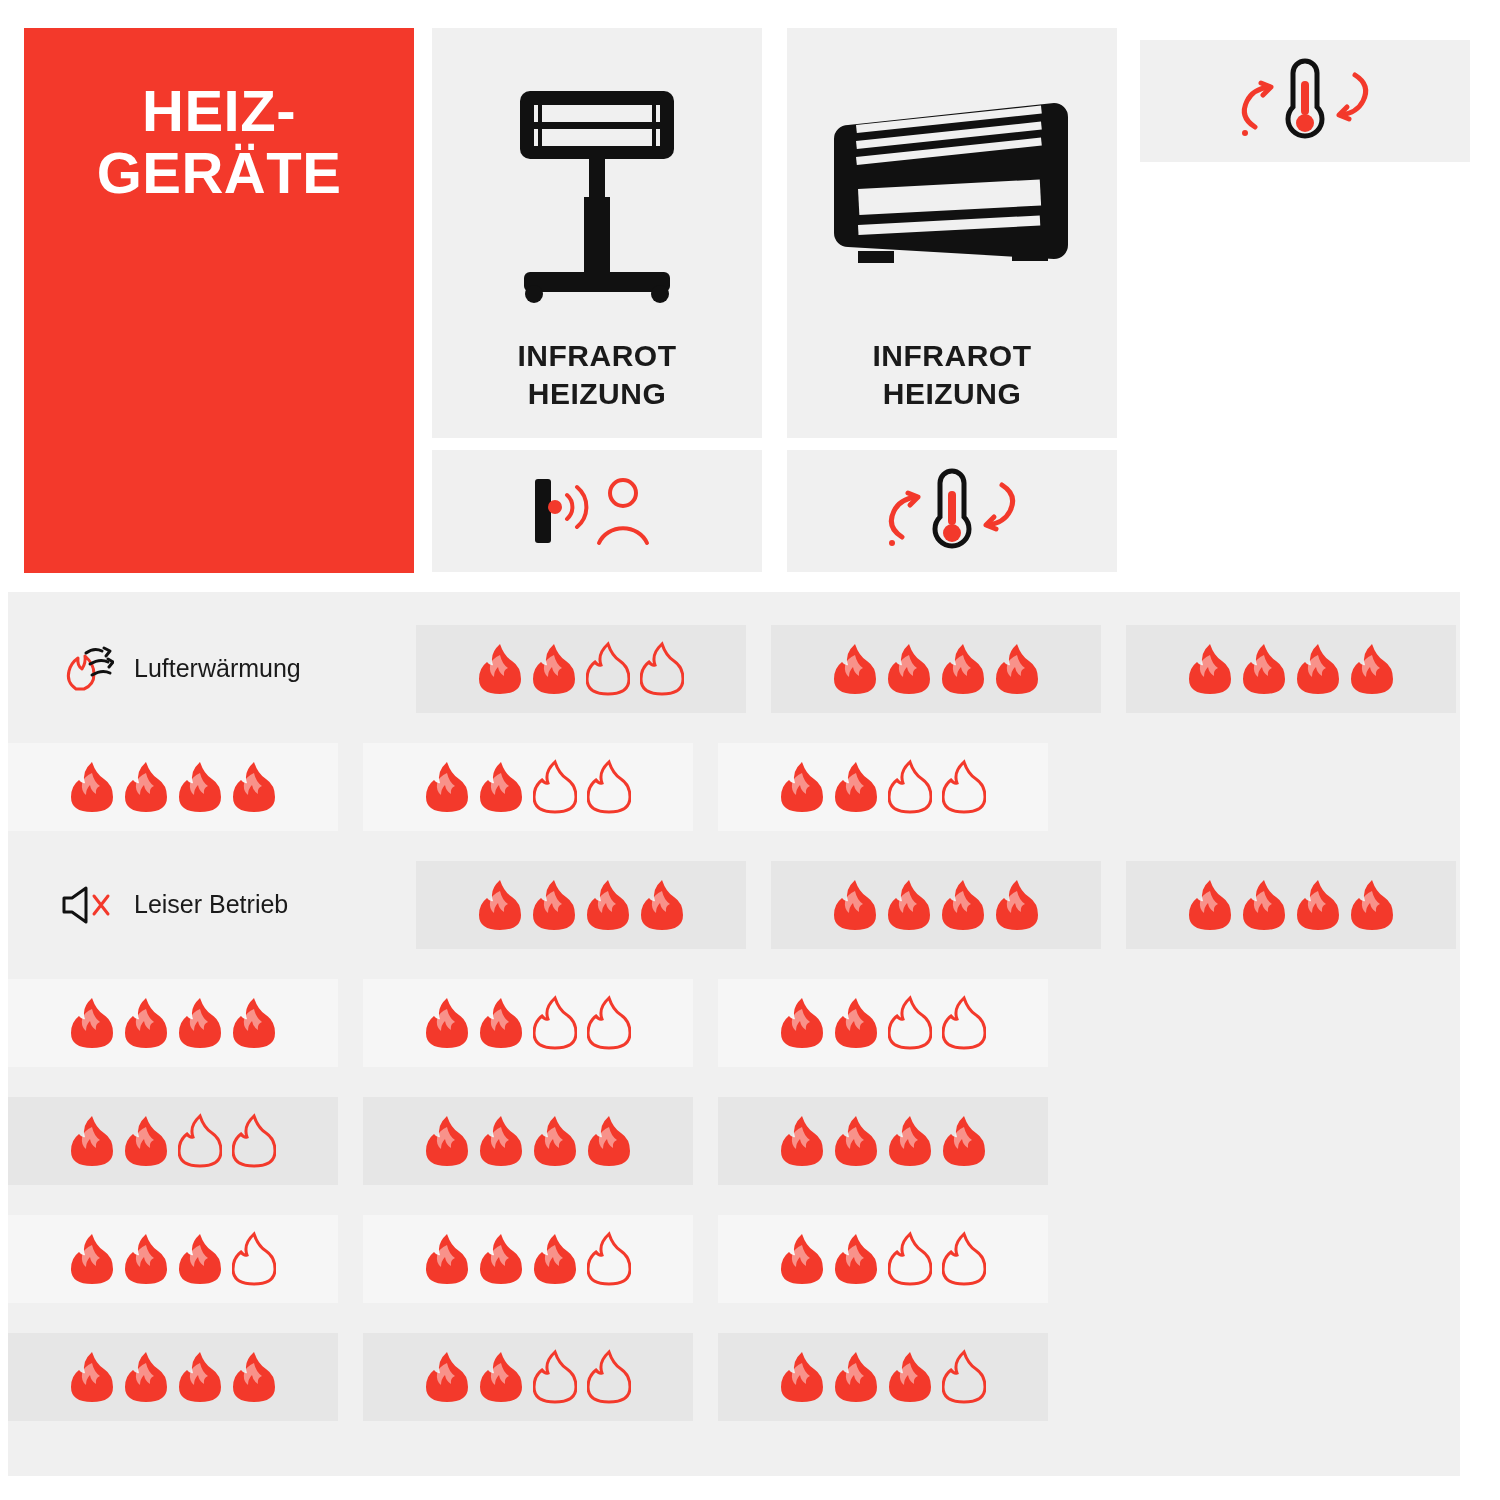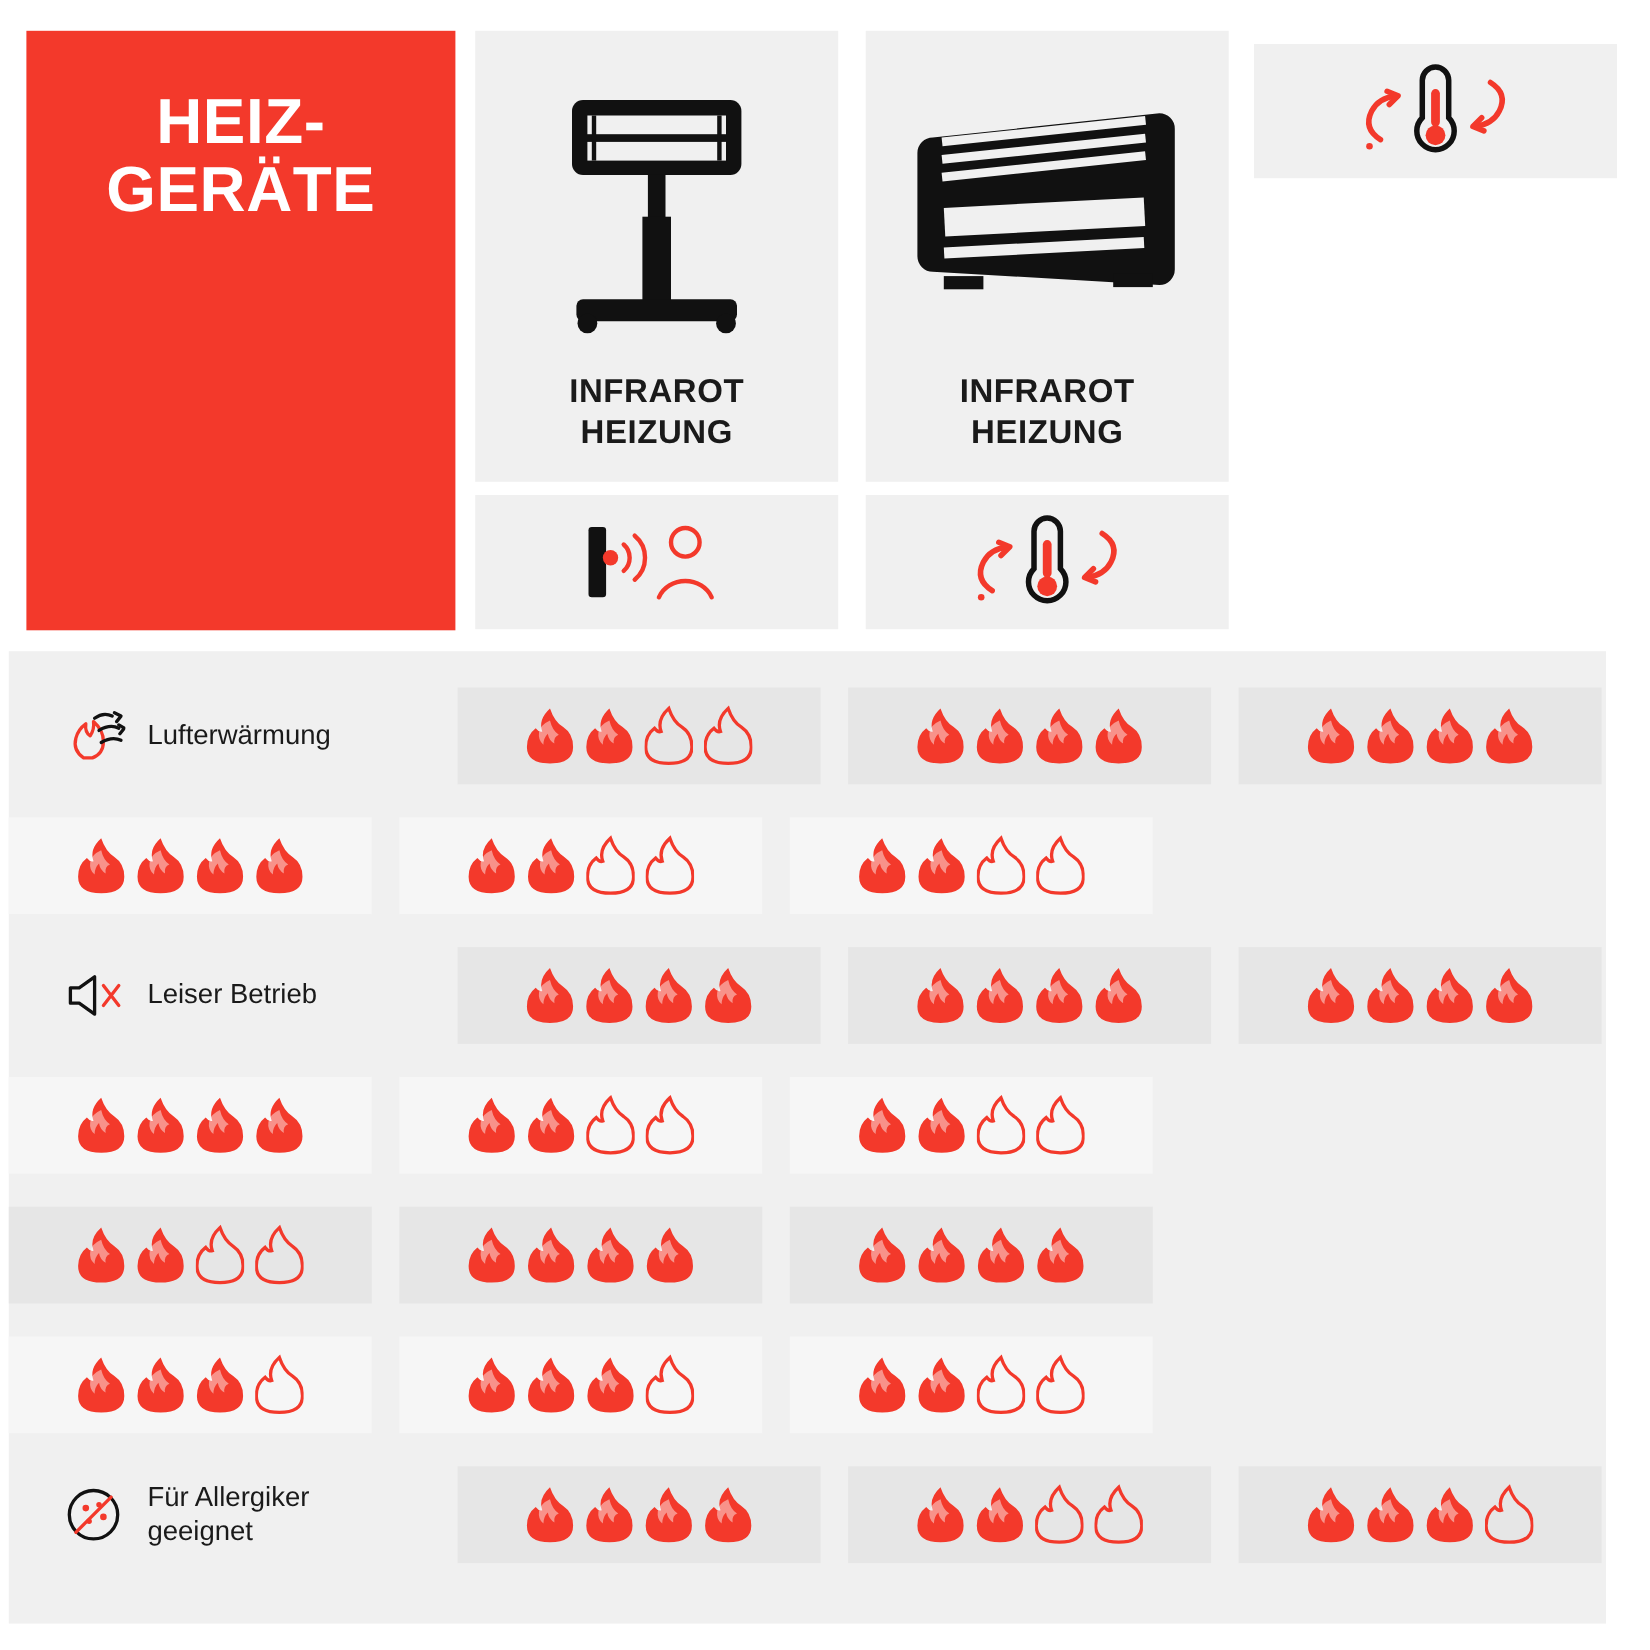--- a/index.html
+++ b/index.html
@@ -606,34 +606,20 @@
               <path d="M22 3 q4 12 12 17 q9 6 9 18 q0 15 -21 15 q-21 0 -21 -15 q0 -11 8 -17 q3 4 6 3 q-4 -11 7 -21 z" fill="none" stroke="#f3392b" stroke-width="3"></path>
             </svg>
           <svg class="flame" viewBox="0 0 44 56">
               <path d="M22 3 q4 12 12 17 q9 6 9 18 q0 15 -21 15 q-21 0 -21 -15 q0 -11 8 -17 q3 4 6 3 q-4 -11 7 -21 z" fill="none" stroke="#f3392b" stroke-width="3"></path>
             </svg>
         </div>
       </div>
     </div>
 
     <div class="row">
-      <div class="feature">
-        <div class="feature-icon">
-          <svg width="56" height="56" viewBox="0 0 56 56" aria-hidden="true">
-            <circle cx="28" cy="28" r="22" stroke="#111" stroke-width="3" fill="none"></circle>
-            <circle cx="21" cy="22" r="3" fill="#f3392b"></circle>
-            <circle cx="33" cy="19" r="2.5" fill="#f3392b"></circle>
-            <circle cx="37" cy="30" r="3" fill="#f3392b"></circle>
-            <circle cx="24" cy="34" r="2.5" fill="#f3392b"></circle>
-            <path d="M12 44 L44 12" stroke="#f3392b" stroke-width="3" stroke-linecap="round"></path>
-          </svg>
-        </div>
-        <div class="feature-label">Für Allergiker
-geeignet</div>
-      </div>
       <div class="cells">
         <div class="rating-cell alt">
           <svg class="flame" viewBox="0 0 44 56">
               <path d="M22 3 q4 12 12 17 q9 6 9 18 q0 15 -21 15 q-21 0 -21 -15 q0 -11 8 -17 q3 4 6 3 q-4 -11 7 -21 z" fill="#f3392b"></path>
               <path d="M22 14 q2 9 8 13 q-5 2 -4 8 q-5 -3 -6 -9 q-4 4 -4 10 q-5 -4 -4 -11 q1 -7 10 -11 z" fill="#ffffff" opacity="0.45"></path>
             </svg>
           <svg class="flame" viewBox="0 0 44 56">
               <path d="M22 3 q4 12 12 17 q9 6 9 18 q0 15 -21 15 q-21 0 -21 -15 q0 -11 8 -17 q3 4 6 3 q-4 -11 7 -21 z" fill="#f3392b"></path>
               <path d="M22 14 q2 9 8 13 q-5 2 -4 8 q-5 -3 -6 -9 q-4 4 -4 10 q-5 -4 -4 -11 q1 -7 10 -11 z" fill="#ffffff" opacity="0.45"></path>
             </svg>

